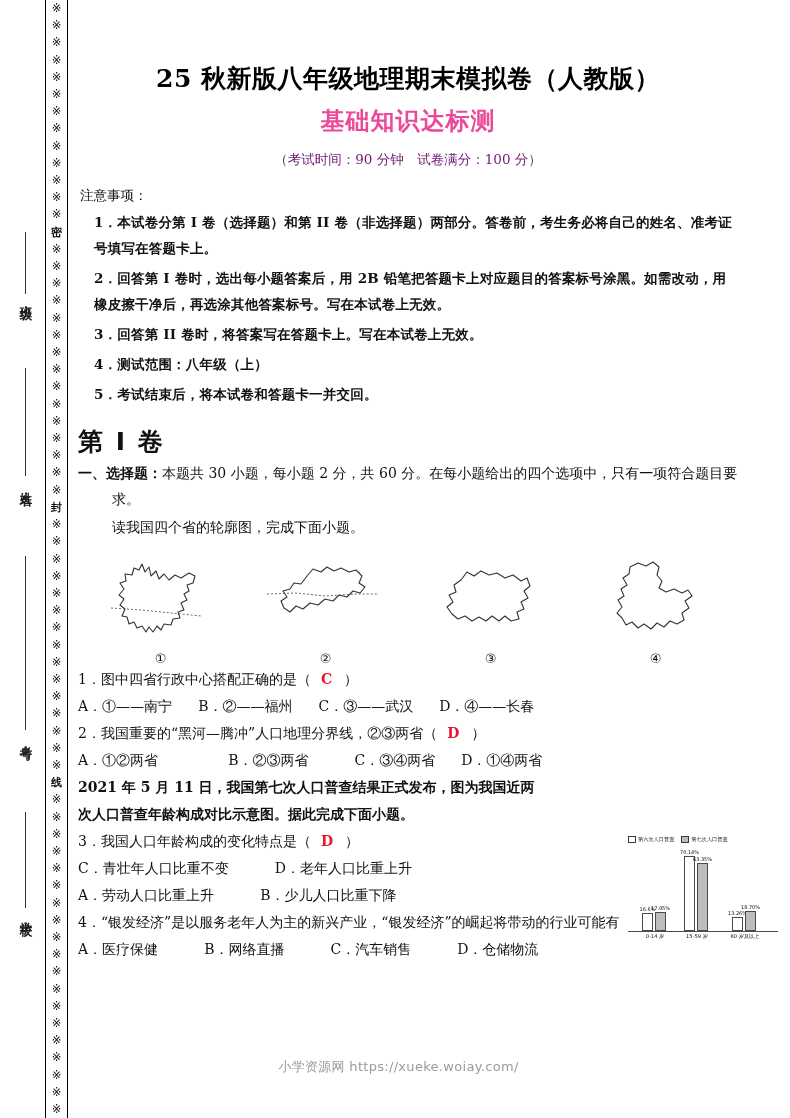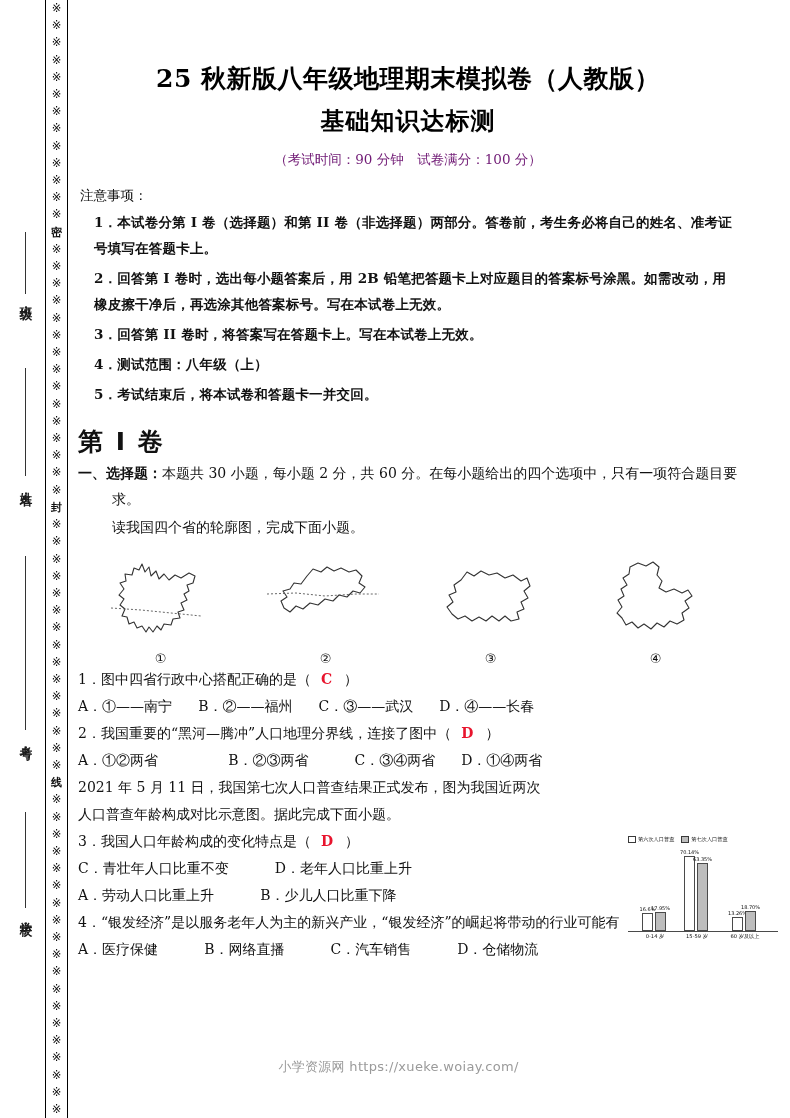--- a/index.html
+++ b/index.html
@@ -88,21 +88,21 @@
     margin: 62px 0 0 0;
     font-family: "DejaVu Serif", serif;
     color: #000;
   }
   .doc-subtitle {
     text-align: center;
     font-size: 24px;
     font-weight: 700;
     margin: 10px 0 0 0;
     font-family: "DejaVu Sans", sans-serif;
-    color: #000000;
+    color: #ec4899;
     letter-spacing: 1px;
   }
   .doc-meta {
     text-align: center;
     font-size: 13.5px;
     margin: 14px 0 0 0;
     color: #701a75;
   }
 
   .notice-head {
@@ -170,20 +170,21 @@
     padding-left: 24px;
     text-indent: -24px;
   }
   .qline.opts { padding-left: 24px; text-indent: -24px; }
   .ans { color: #e8142d; font-weight: 700; padding: 0 12px 0 10px; }
 
   .passage {
     font-size: 14px;
     line-height: 27px;
     margin: 0;
+    font-weight: bold;
   }
 
   .opt-sp { display: inline-block; width: 26px; }
   .opt-sp-lg { display: inline-block; width: 46px; }
   .opt-sp-xl { display: inline-block; width: 70px; }
 
   
   #pop-chart {
     position: absolute;
     right: 8px;
@@ -402,21 +403,21 @@
   </div>
 
   <div class="qline">
     <span>1．</span><span>图中四省行政中心搭配正确的是（</span><span class="ans">C</span><span>）</span>
   </div>
   <div class="qline opts">
     <span>A．①——南宁</span><span class="opt-sp"></span><span>B．②——福州</span><span class="opt-sp"></span><span>C．③——武汉</span><span class="opt-sp"></span><span>D．④——长春</span>
   </div>
 
   <div class="qline">
-    <span>2．</span><span>我国重要的“黑河—腾冲”人口地理分界线，连接了图中（</span><span class="ans">D</span><span>）</span>
+    <span>2．</span><span>我国重要的“黑河—腾冲”人口地理分界线，②③两省（</span><span class="ans">D</span><span>）</span>
   </div>
   <div class="qline opts">
     <span>A．①②两省</span><span class="opt-sp-xl"></span><span>B．②③两省</span><span class="opt-sp-lg"></span><span>C．③④两省</span><span class="opt-sp"></span><span>D．①④两省</span>
   </div>
 
   <div class="passage" style="width:470px;">2021 年 5 月 11 日，我国第七次人口普查结果正式发布，图为我国近两次人口普查年龄构成对比示意图。据此完成下面小题。</div>
 
   <div class="qline" style="width:470px;">
     <span>3．</span><span>我国人口年龄构成的变化特点是（</span><span class="ans">D</span><span>）</span>
   </div>

